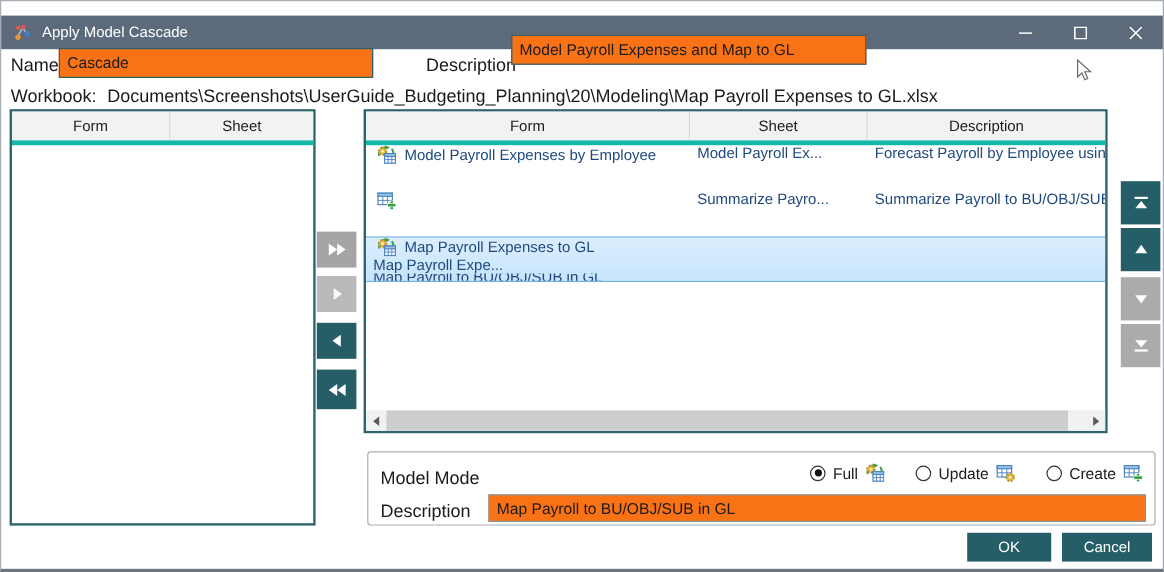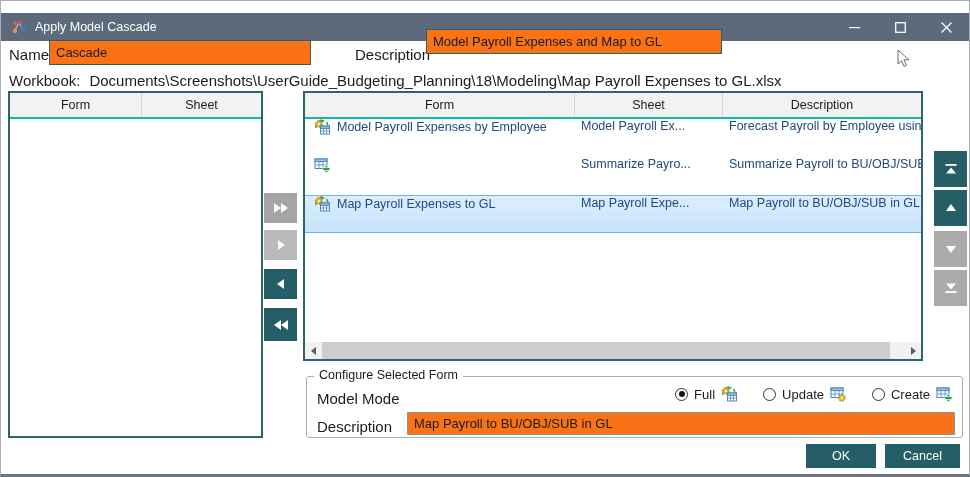--- a/index.html
+++ b/index.html
@@ -9,26 +9,26 @@
   .titlebar{position:absolute;left:0;top:12px;right:0;height:28px;background:#5c6a7b;display:flex;align-items:center;}
   .app-icon{width:16px;height:16px;margin:0 8px 0 10px;}
   .title-text{color:#ffffff;font-size:12.5px;}
   .win-controls{margin-left:auto;display:flex;height:32px;}
   .win-btn{width:46px;height:32px;display:flex;align-items:center;justify-content:center;cursor:default;}
   
   .lbl{position:absolute;font-size:15px;color:#1b1b1b;}
   .tbox{position:absolute;border:1px solid #2f6068;font-size:13px;color:#1b1b1b;padding:0 6px;box-sizing:border-box;background:#f97316;outline:none;font-family:"Liberation Sans",sans-serif;}
   
   .listbox{position:absolute;border:2px solid #2e646c;background:#fff;box-sizing:border-box;display:flex;flex-direction:column;}
-  .list-header{display:flex;height:24px;background:#f2f2f2;border-bottom:2px solid #14b8a6;flex:none;}
+  .list-header{display:flex;height:24px;background:#f2f2f2;border-bottom:4px solid #14b8a6;flex:none;}
   .hcell{display:flex;align-items:center;justify-content:center;font-size:12.5px;color:#1b1b1b;border-right:1px solid #d9d9d9;box-sizing:border-box;}
   .hcell:last-child{border-right:none;}
   .rows{flex:1;overflow:hidden;}
   .lrow{display:flex;height:38px;align-items:flex-start;font-size:12.5px;color:#1f497d;}
-  .lrow.selected{background:linear-gradient(#dceeff,#c6e4fb);border-top:1px solid #70b2e2;border-bottom:1px solid #70b2e2;height:36px;box-sizing:content-box;}
+  .lrow.selected{background:linear-gradient(#dceeff,#c6e4fb);border-top:1px solid #70b2e2;border-bottom:1px solid #70b2e2;height:36px;box-sizing:content-box;flex-direction:column;}
   .cell{display:flex;align-items:center;overflow:hidden;white-space:nowrap;box-sizing:border-box;}
   .form-cell{width:270px;padding-left:9px;}
   .sheet-cell{width:148px;padding-left:6px;}
   .desc-cell{flex:1;padding-left:6px;}
   .row-icon{width:16px;height:16px;margin-right:7px;flex:none;}
   
   .hscroll{flex:none;height:17px;background:#f1f1f1;display:flex;align-items:center;}
   .sb-btn{width:17px;height:17px;display:flex;align-items:center;justify-content:center;flex:none;}
   .sb-track{flex:1;height:17px;position:relative;}
   .sb-thumb{position:absolute;left:0;top:0;height:17px;width:calc(100% - 14px);background:#cdcdcd;}
@@ -84,21 +84,21 @@
     </div>
   </div>
 
   <span class="lbl" style="left:8px;top:45px;">Name</span>
   <input class="tbox" style="left: 48px; top: 39px; width: 262px; height: 25px;" value="Cascade">
   <span class="lbl" style="left:354px;top:45px;">Description</span>
   <input class="tbox" style="left: 425px; top: 28px; width: 296px; height: 25px;" value="Model Payroll Expenses and Map to GL">
 
   <div style="position:absolute;left:8px;top:71px;display:flex;gap:9px;align-items:center;">
     <span class="lbl" style="position:static;">Workbook:</span>
-    <span class="lbl" style="position:static;">Documents\Screenshots\UserGuide_Budgeting_Planning\18\Modeling\Map Payroll Expenses to GL.xlsx</span>
+    <span class="lbl" style="position:static;">Documents\Screenshots\UserGuide_Budgeting_Planning\20\Modeling\Map Payroll Expenses to GL.xlsx</span>
   </div>
 
   <div class="listbox" style="left:7px;top:90px;width:255px;height:347px;">
     <div class="list-header">
       <div class="hcell" style="width:132px;">Form</div>
       <div class="hcell" style="flex:1;">Sheet</div>
     </div>
     <div class="rows"></div>
   </div>
 
@@ -229,21 +229,20 @@
       </svg>
   </button>
   <button class="sqbtn gray-on" style="left:933px;top:269px;height:36px;background:#ababab;">
     <svg width="16" height="16" viewBox="0 0 16 16">
         <polygon points="3,3.5 13,3.5 8,9.5" fill="#fff"></polygon>
         <rect x="2.5" y="11.2" width="11" height="1.8" fill="#fff"></rect>
       </svg>
   </button>
 
   <div class="groupbox" style="left:305px;top:375px;width:657px;height:62px;">
-    <span class="legend">Configure Selected Form</span>
     <span class="lbl" style="left:10px;top:13px;">Model Mode</span>
 
     <div class="radio-row" style="right:10px;top:9px;">
       <label class="radio-opt checked">
         <span class="radio">
             <span class="radio-dot"></span>
           </span>
         <span class="radio-label">Full</span>
         <svg class="opt-icon" viewBox="0 0 16 16">
           <path d="M2 9 A6 6 0 0 1 7.5 1.6" fill="none" stroke="#43a047" stroke-width="1.7"></path>

